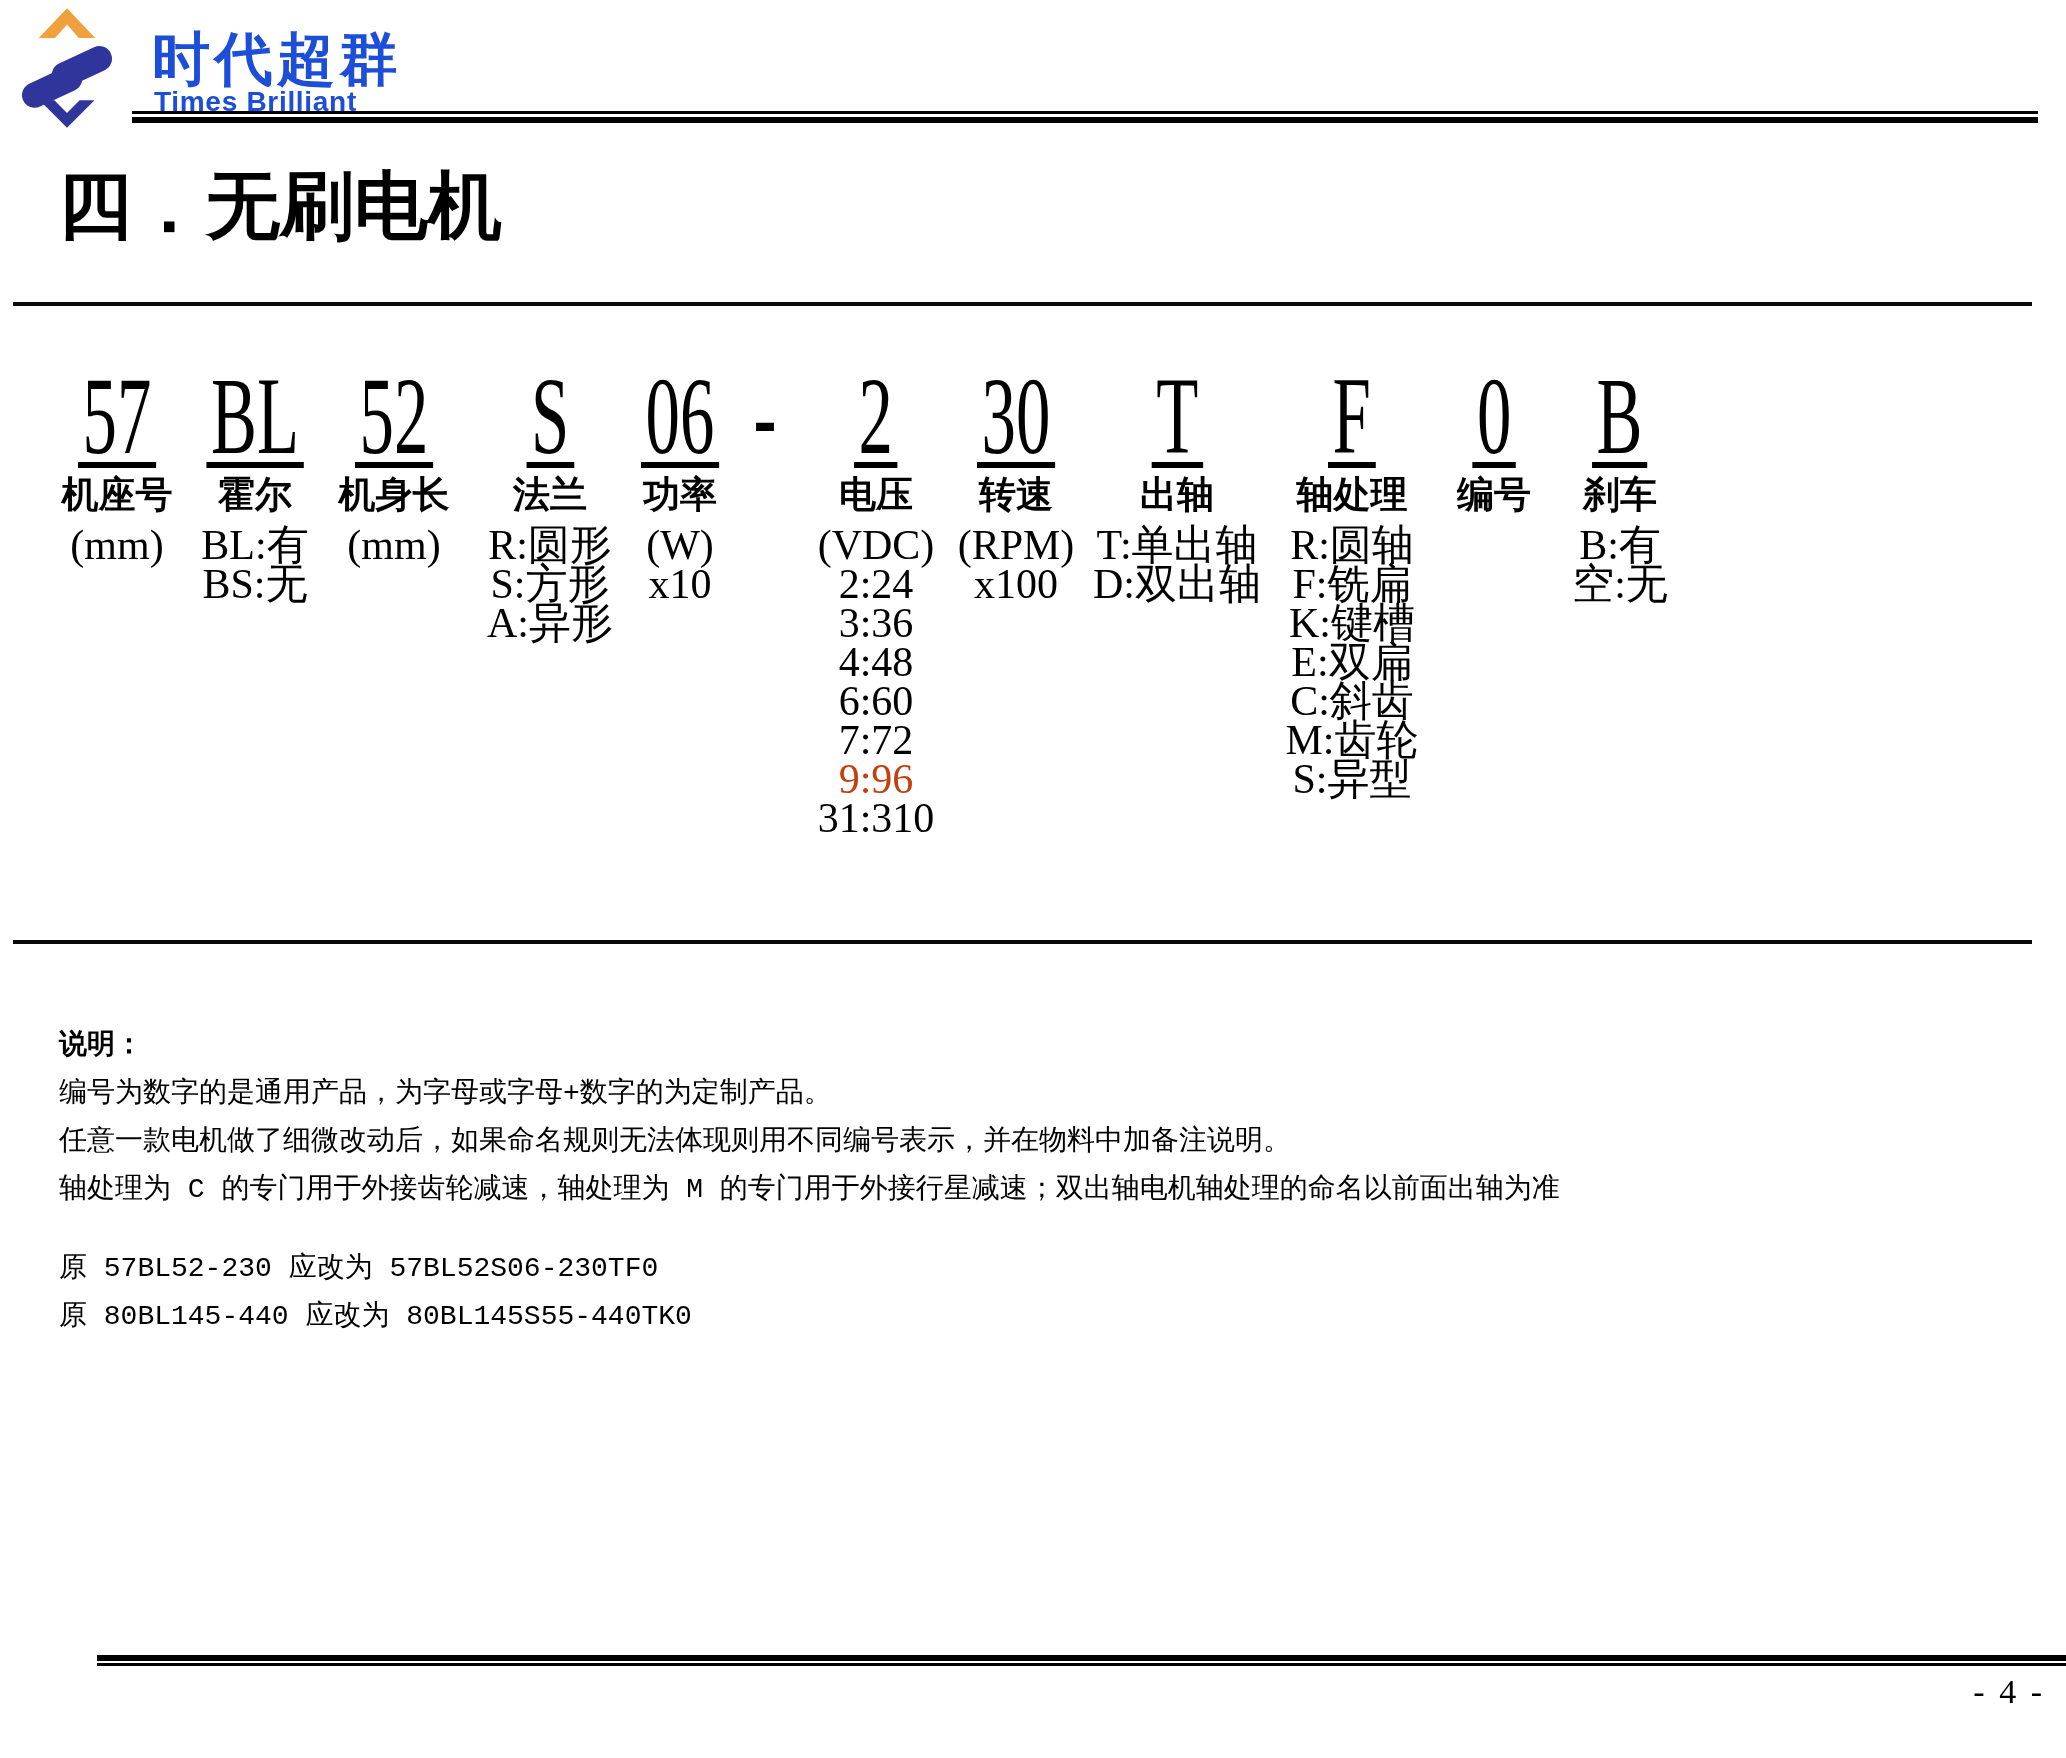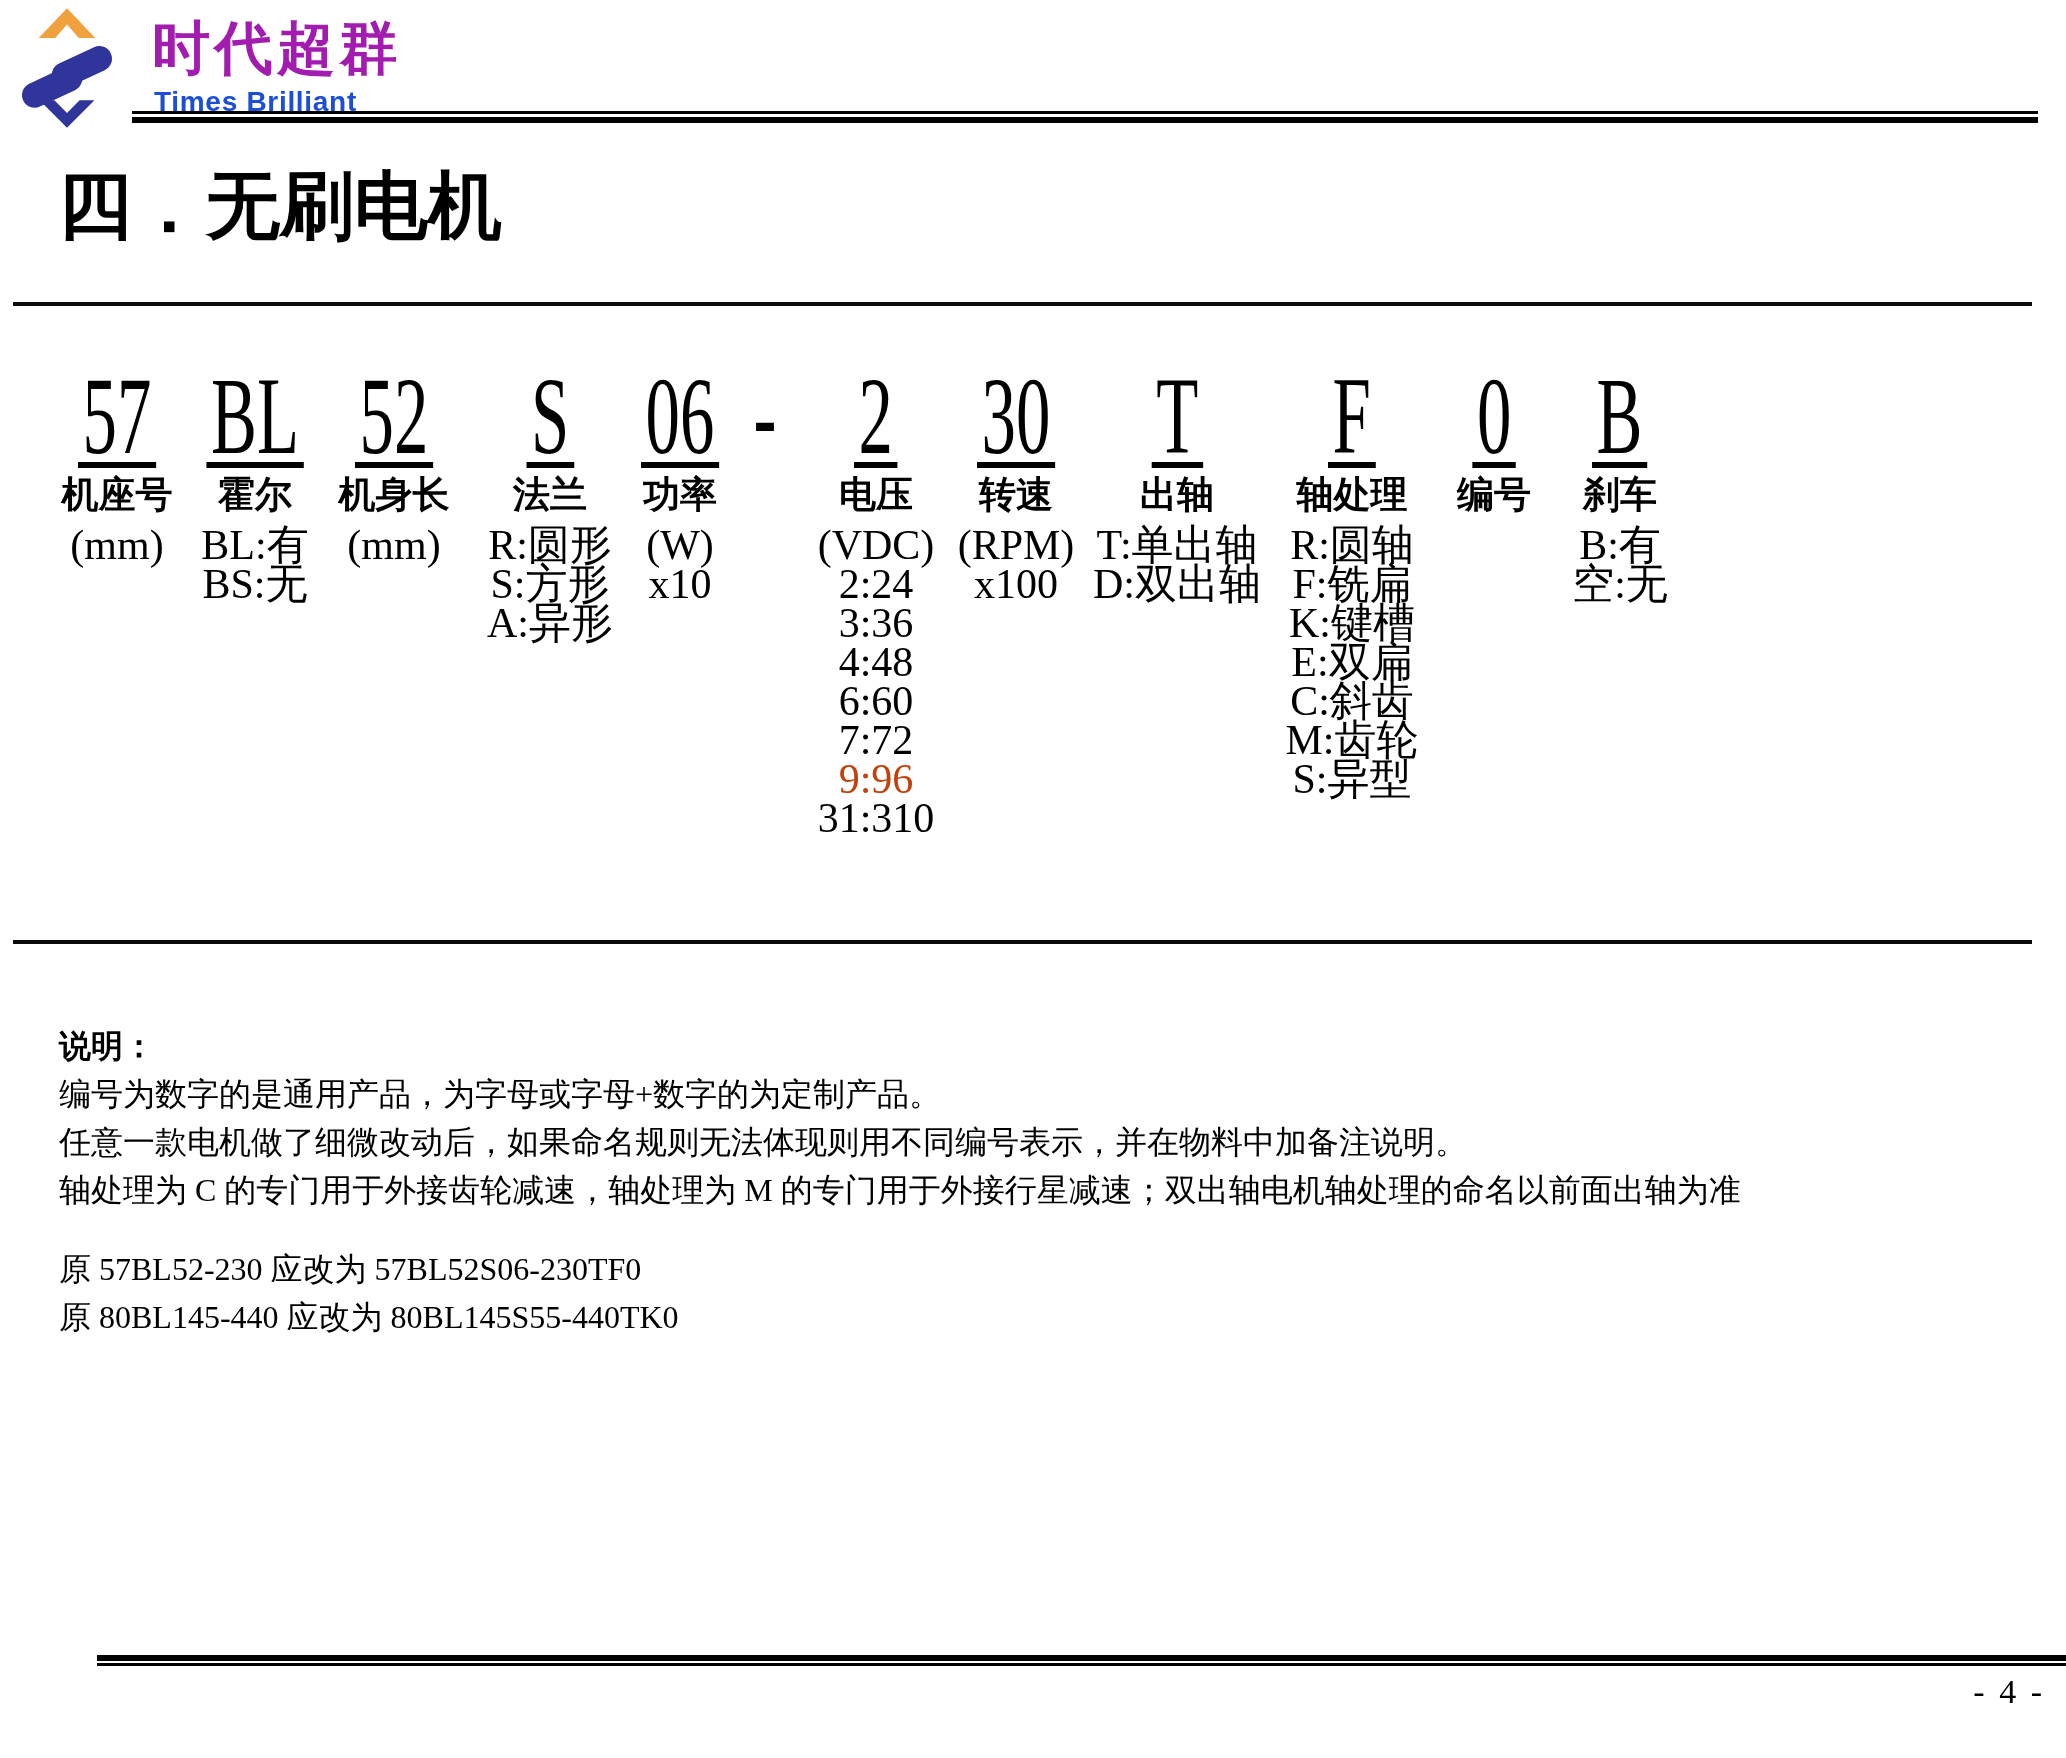--- a/index.html
+++ b/index.html
@@ -4,23 +4,23 @@
 <style>
   html,body{margin:0;padding:0;}
   body{
     width:2066px;height:1759px;position:relative;background:#ffffff;
     font-family:"Liberation Serif","DejaVu Serif",serif;color:#000;
     overflow:hidden;
   }
   
   .logo-icon{position:absolute;left:15px;top:8.2px;width:104px;height:120px;}
   .company-zh{
-    position:absolute;left:152px;top:20px;font-size:58px;font-weight:bold;
-    color:#a21caf;letter-spacing:4.5px;line-height:1;
-    font-family:Liberation Serif, serif;white-space:nowrap;
+    position:absolute;left:152px;top:30px;font-size:58px;font-weight:bold;
+    color:#1d4ed8;letter-spacing:4.5px;line-height:1;
+    font-family:Liberation Sans, sans-serif;white-space:nowrap;
   }
   .company-en{
     position:absolute;left:154px;top:88px;font-size:28px;font-weight:bold;
     color:#1d4ed8;letter-spacing:0.7px;line-height:1;
     font-family:"Liberation Sans","DejaVu Sans",sans-serif;white-space:nowrap;
   }
   .hdr-line-thin{position:absolute;left:132px;top:111px;width:1906px;height:3px;background:#000;}
   .hdr-line-thick{position:absolute;left:132px;top:117px;width:1906px;height:6px;background:#000;}
   
   .page-title{
@@ -38,21 +38,21 @@
   }
   .code.u{border-bottom:6.7px solid #000;}
   .nlabel{
     font-size:37px;font-weight:bold;line-height:39px;margin-top:7.4px;white-space:nowrap;
   }
   .ndetails{margin-top:12px;font-size:42px;}
   .ndetails div{line-height:39px;height:39px;white-space:nowrap;}
   .hl{color:#c2410c;}
   
   .notes,.examples{
-    position:absolute;left:59px;font-size:32px;line-height:48px;white-space:nowrap;
+    position:absolute;left:59px;font-size:28px;line-height:48px;white-space:nowrap;font-family:Liberation Mono, monospace;
   }
   .notes{top:1022px;}
   .examples{top:1245px;}
   .block-heading{font-weight:bold;}
   
   .ftr-line-thick{position:absolute;left:97px;top:1655px;width:1970px;height:6px;background:#000;}
   .ftr-line-thin{position:absolute;left:97px;top:1663px;width:1970px;height:3px;background:#000;}
   .page-number{
     position:absolute;right:21px;top:1675px;font-size:34px;line-height:1;
     letter-spacing:3px;white-space:nowrap;

